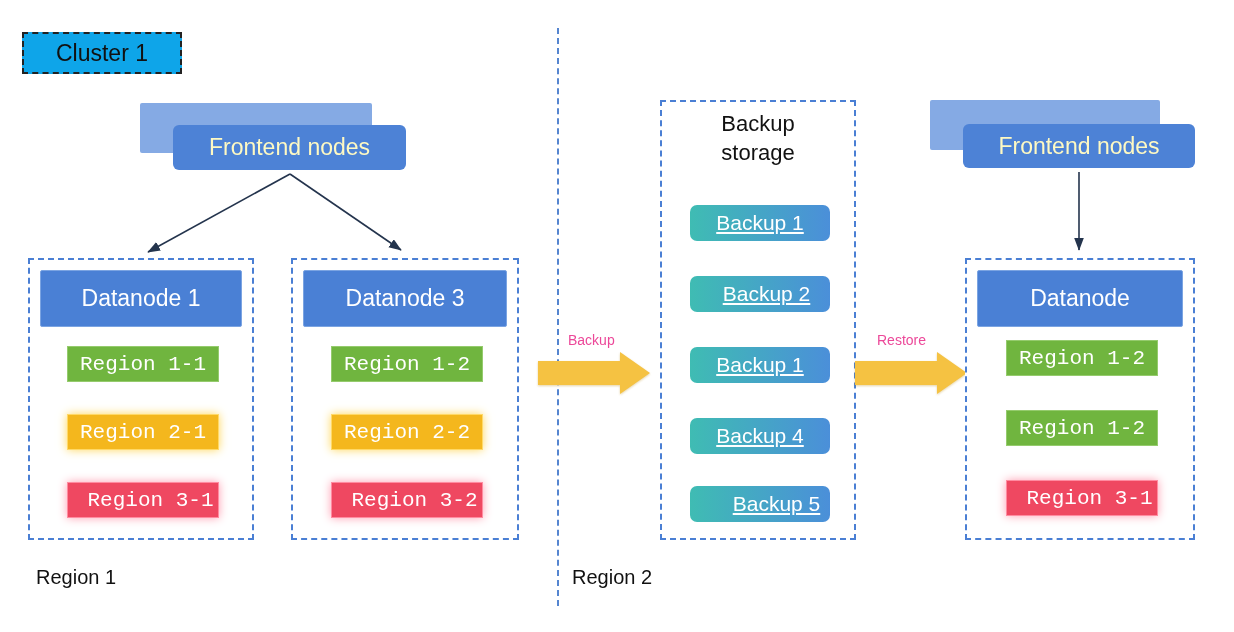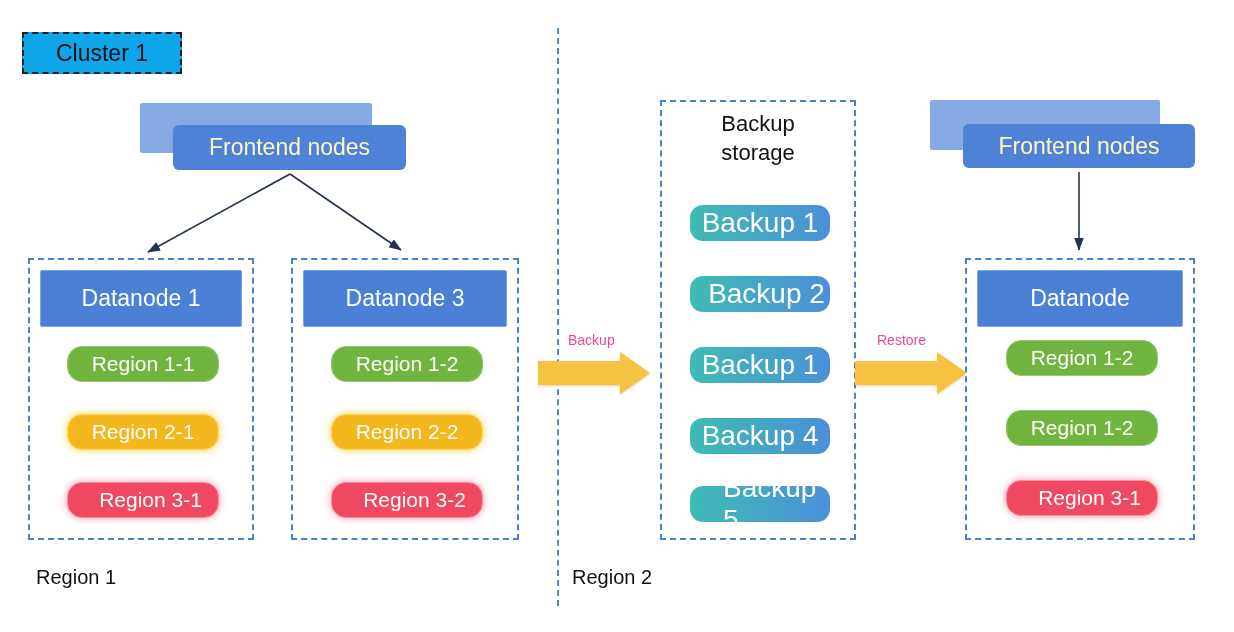--- a/index.html
+++ b/index.html
@@ -63,26 +63,27 @@
     color: #ffffff;
     font-size: 23px;
     display: flex;
     align-items: center;
     justify-content: center;
   }
   .region {
     position: absolute;
     width: 152px;
     height: 36px;
-    border-radius: 15px;
+    border-radius: 0;
     color: #ffffff;
     font-size: 21px;
     display: flex;
     align-items: center;
     justify-content: center;
+    font-family: Liberation Mono, monospace;
   }
   .region.green {
     background: #70b53f;
     border: 1px solid #95cb6d;
   }
   .region.yellow {
     background: #f4b71d;
     border: 1px solid #ffd967;
     box-shadow: 0 0 9px #ffd85e;
   }
@@ -104,26 +105,27 @@
     color: #111111;
     line-height: 1.3;
     padding: 0 36px;
   }
   .backup-item {
     position: absolute;
     left: 28px;
     width: 140px;
     height: 36px;
     background: linear-gradient(90deg, #3fbcb3, #4b8fd9);
-    border-radius: 13px;
+    border-radius: 7px;
     color: #ffffff;
-    font-size: 28px;
-    display: flex;
-    align-items: center;
-    justify-content: center;
+    font-size: 21px;
+    display: flex;
+    align-items: center;
+    justify-content: center;
+    text-decoration: underline;
   }
 
   
   .block-arrow {
     position: absolute;
     display: flex;
     align-items: center;
     filter: drop-shadow(0 1px 1px rgba(180,130,0,.35));
   }
   .block-arrow-rect {

